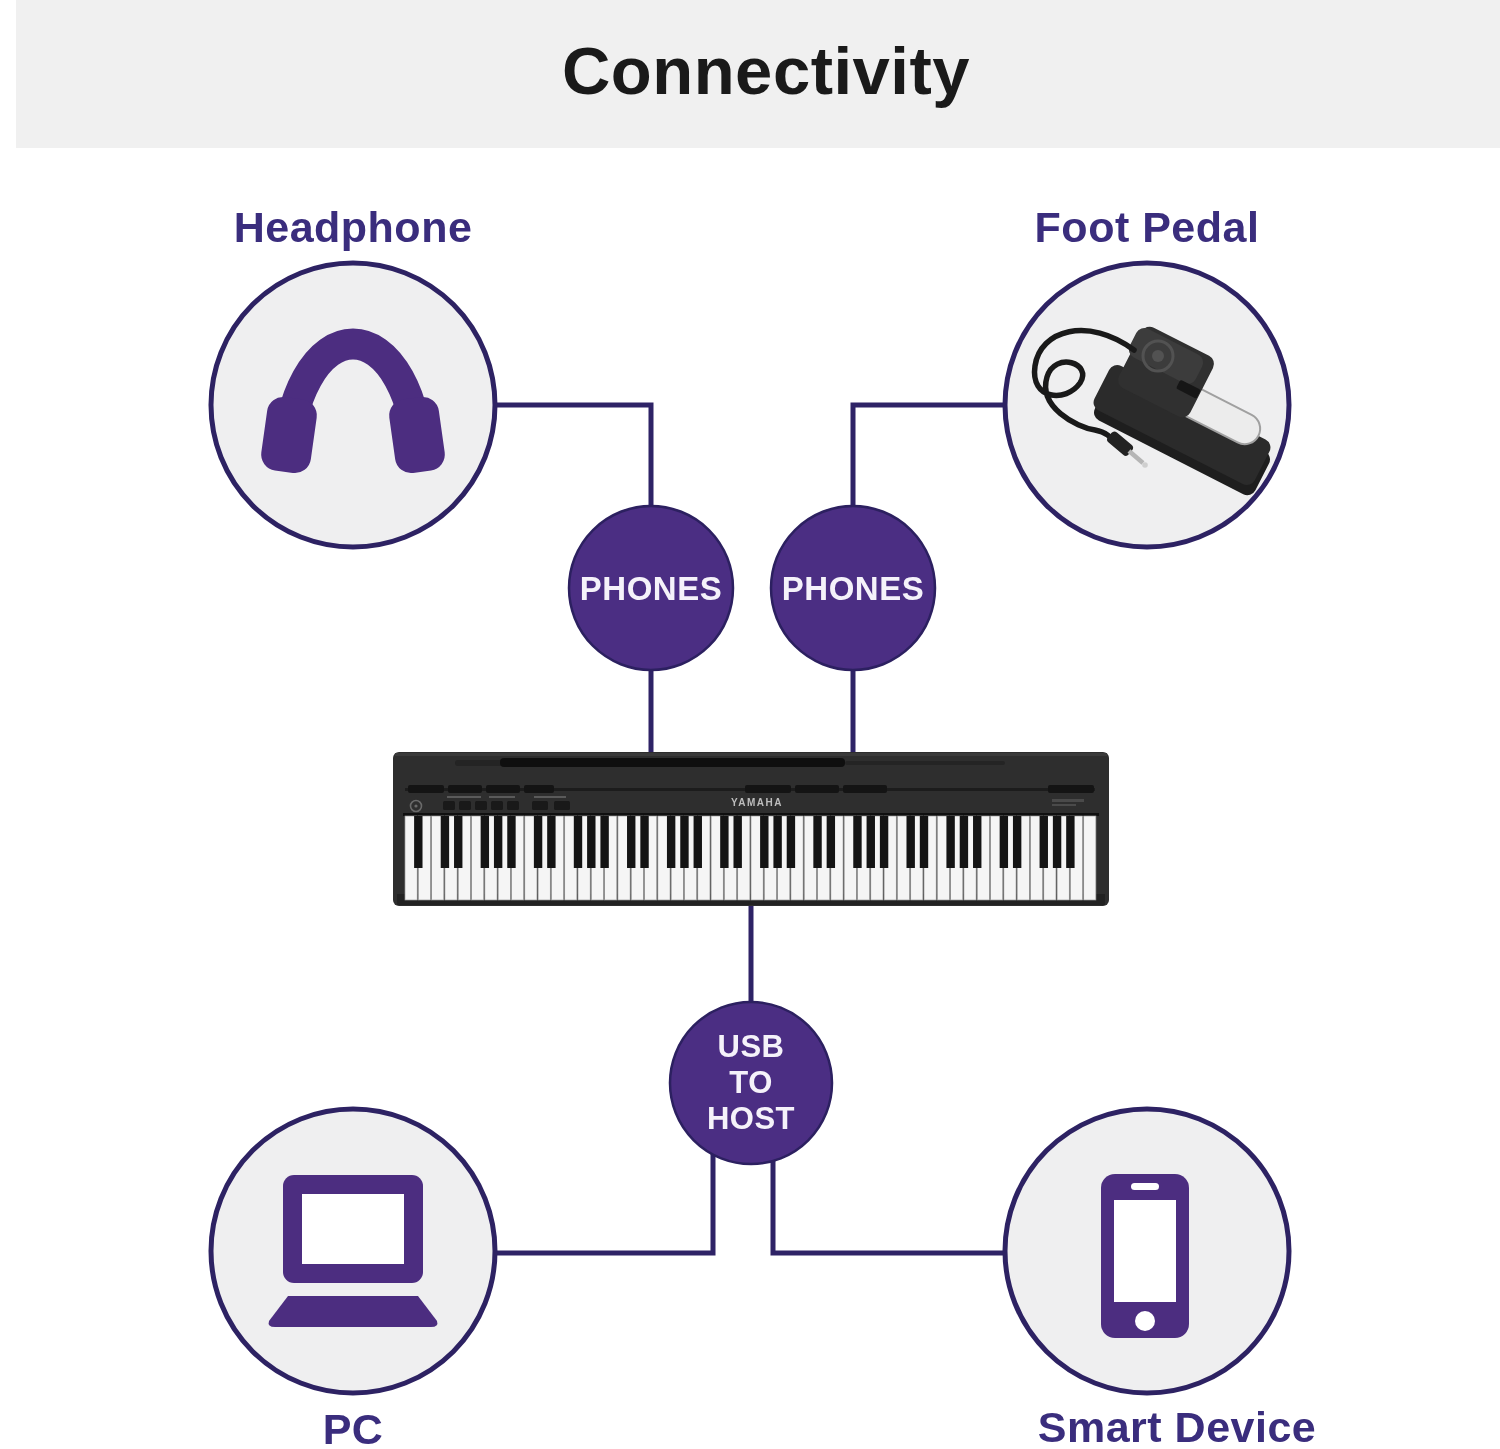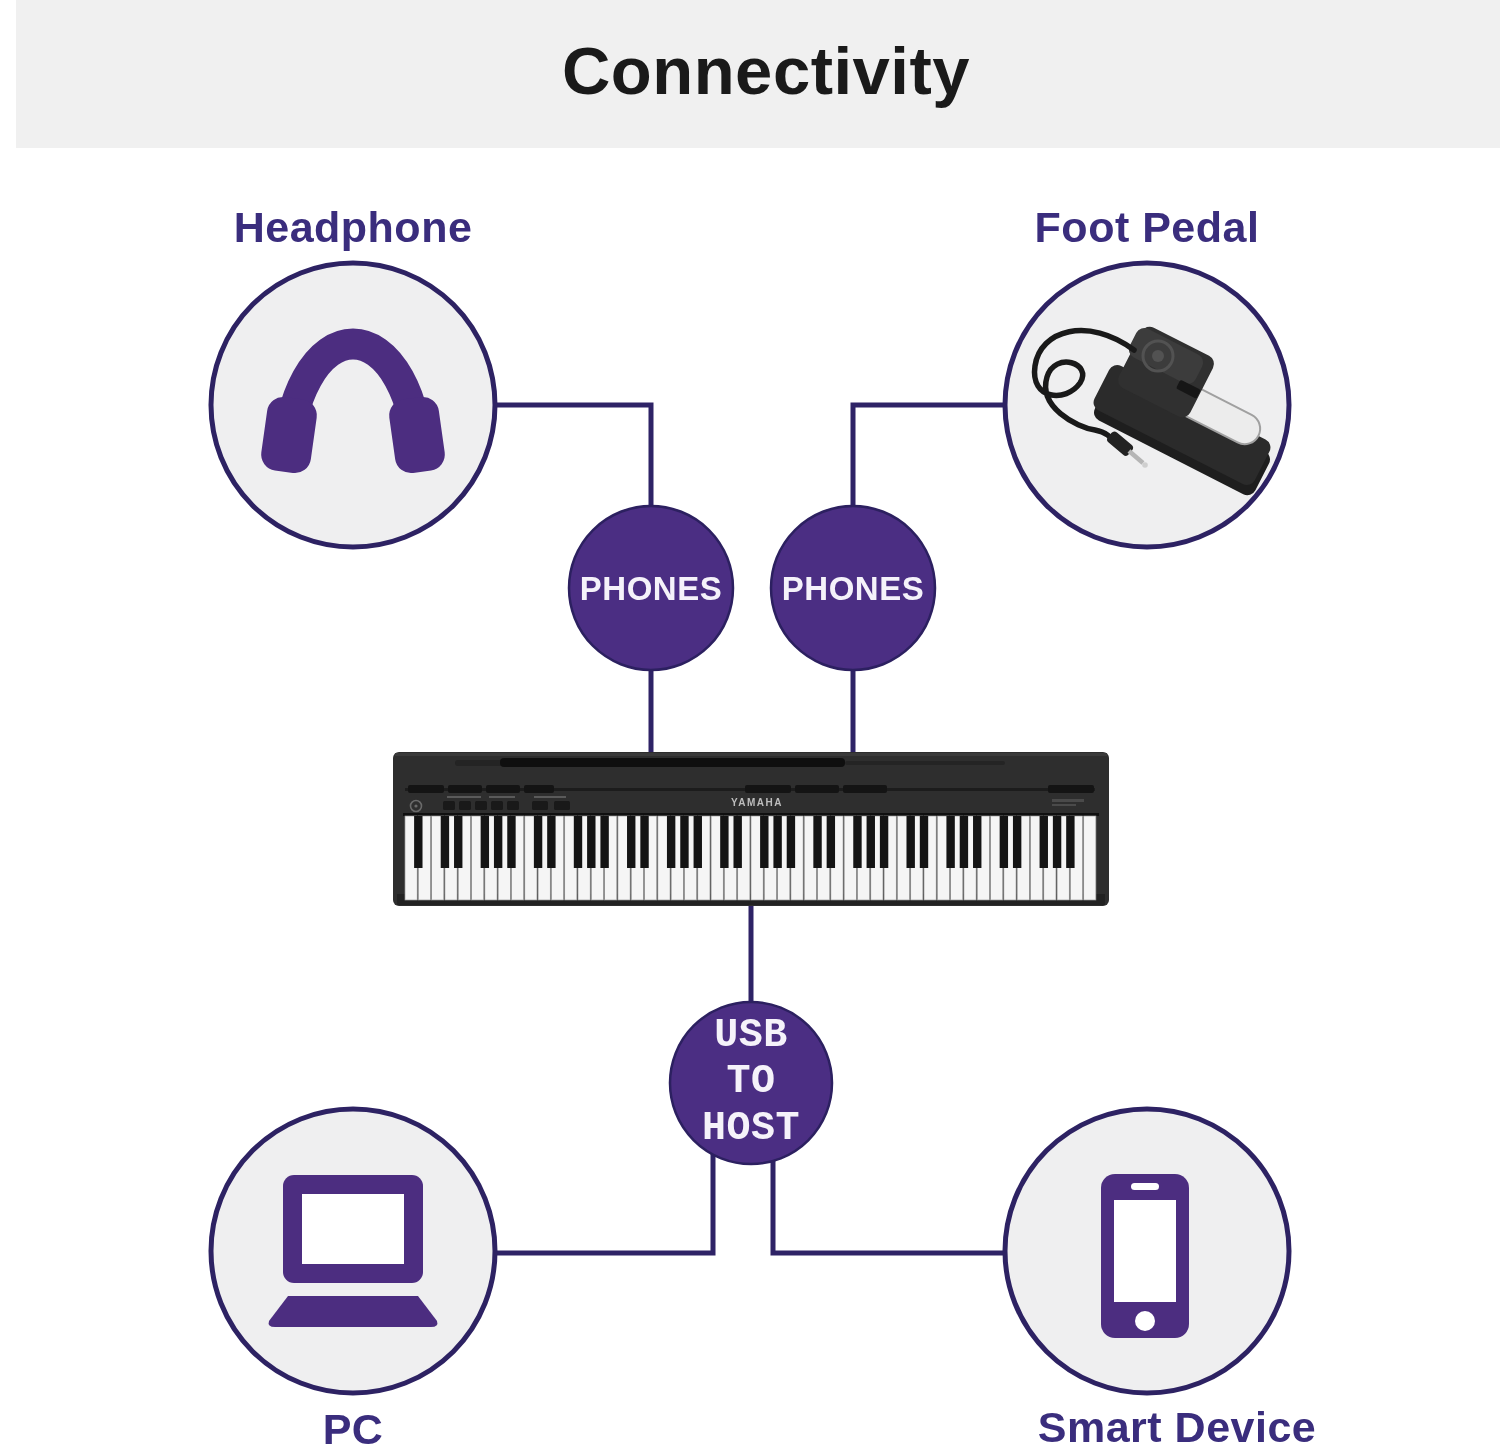--- a/index.html
+++ b/index.html
@@ -30,21 +30,21 @@
   .node-label{
     position:absolute;transform:translate(-50%,-50%);
     font-weight:bold;font-size:43px;color:var(--label-text);
     letter-spacing:0.5px;white-space:nowrap;
   }
   .port-label{
     position:absolute;transform:translate(-50%,-50%);
     font-weight:bold;color:#f5f2fa;text-align:center;white-space:nowrap;
   }
   .port-label.single{font-size:33px;letter-spacing:0.5px;}
-  .port-label.multi{font-size:40px;line-height:1.16;letter-spacing:0.5px;font-family:Liberation Mono, monospace;}
+  .port-label.multi{font-size:31px;line-height:1.16;letter-spacing:0.5px;}
 </style>
 </head>
 <body>
 
 <div class="canvas">
 
   <div class="header-band">
     <div class="page-title">Connectivity</div>
   </div>
 

